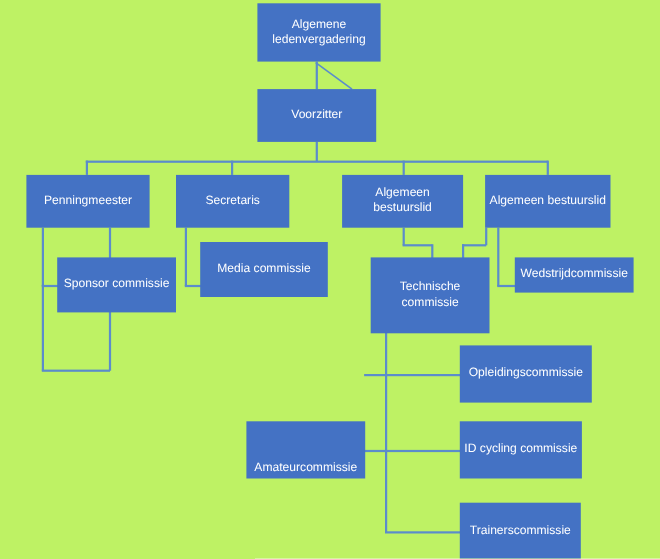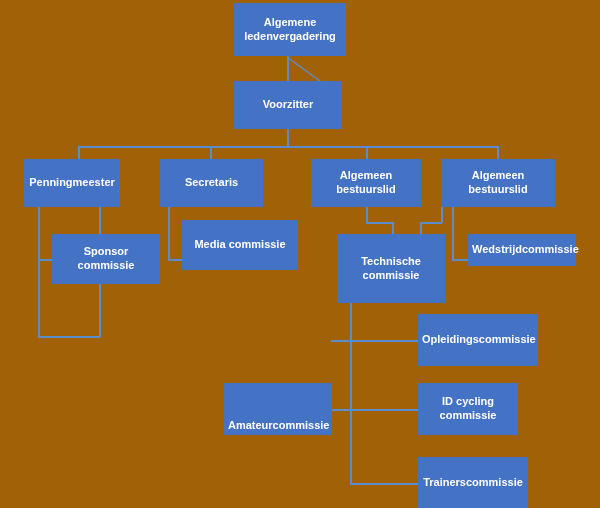--- a/index.html
+++ b/index.html
@@ -7,23 +7,22 @@
     padding: 0;
     background: #ffffff;
   }
   body {
     font-family: "Liberation Sans", sans-serif;
   }
   #org-chart {
     position: relative;
     width: 600px;
     height: 508px;
-    background: #a16207;
+    background: #bef264;
     overflow: hidden;
-    font-weight: bold;
   }
   .node {
     position: absolute;
     background: #4472C4;
     color: #ffffff;
     display: flex;
     align-items: center;
     justify-content: center;
     text-align: center;
     font-size: 11px;
@@ -92,21 +91,21 @@
   <div class="conn h" style="left:350px; top:483px; width:70px;"></div>
 
   <div class="node" style="left:234px; top:3px; width:112px; height:53px;">
     <span>Algemene ledenvergadering</span>
   </div>
 
   <div class="node" style="left:234px; top:81px; width:108px; height:48px;">
     <span>Voorzitter</span>
   </div>
 
-  <div class="node" style="left:24px; top:159px; width:96px; height:48px;align-items:center;">
+  <div class="node" style="left:24px; top:159px; width:112px; height:48px;align-items:center;">
     <span>Penningmeester</span>
   </div>
 
   <div class="node" style="left:160px; top:159px; width:103px; height:48px;">
     <span>Secretaris</span>
   </div>
 
   <div class="node" style="left:311px; top:159px; width:110px; height:48px;">
     <span>Algemeen bestuurslid</span>
   </div>
@@ -134,21 +133,21 @@
 
 
   <div class="node" style="left:418px; top:314px; width:120px; height:52px;">
     <span>Opleidingscommissie</span>
   </div>
 
   <div class="node" style="left:224px; top:383px; width:108px; height:52px;align-items:flex-end;">
     <span>Amateurcommissie</span>
   </div>
 
-  <div class="node" style="left:418px; top:383px; width:100px; height:52px;text-align:center;">
+  <div class="node" style="left:418px; top:383px; width:111px; height:52px;text-align:center;">
     <span>ID cycling commissie</span>
   </div>
 
   <div class="node" style="left:418px; top:457px; width:110px; height:51px;">
     <span>Trainerscommissie</span>
   </div>
 
 </div>
 
 </body></html>

